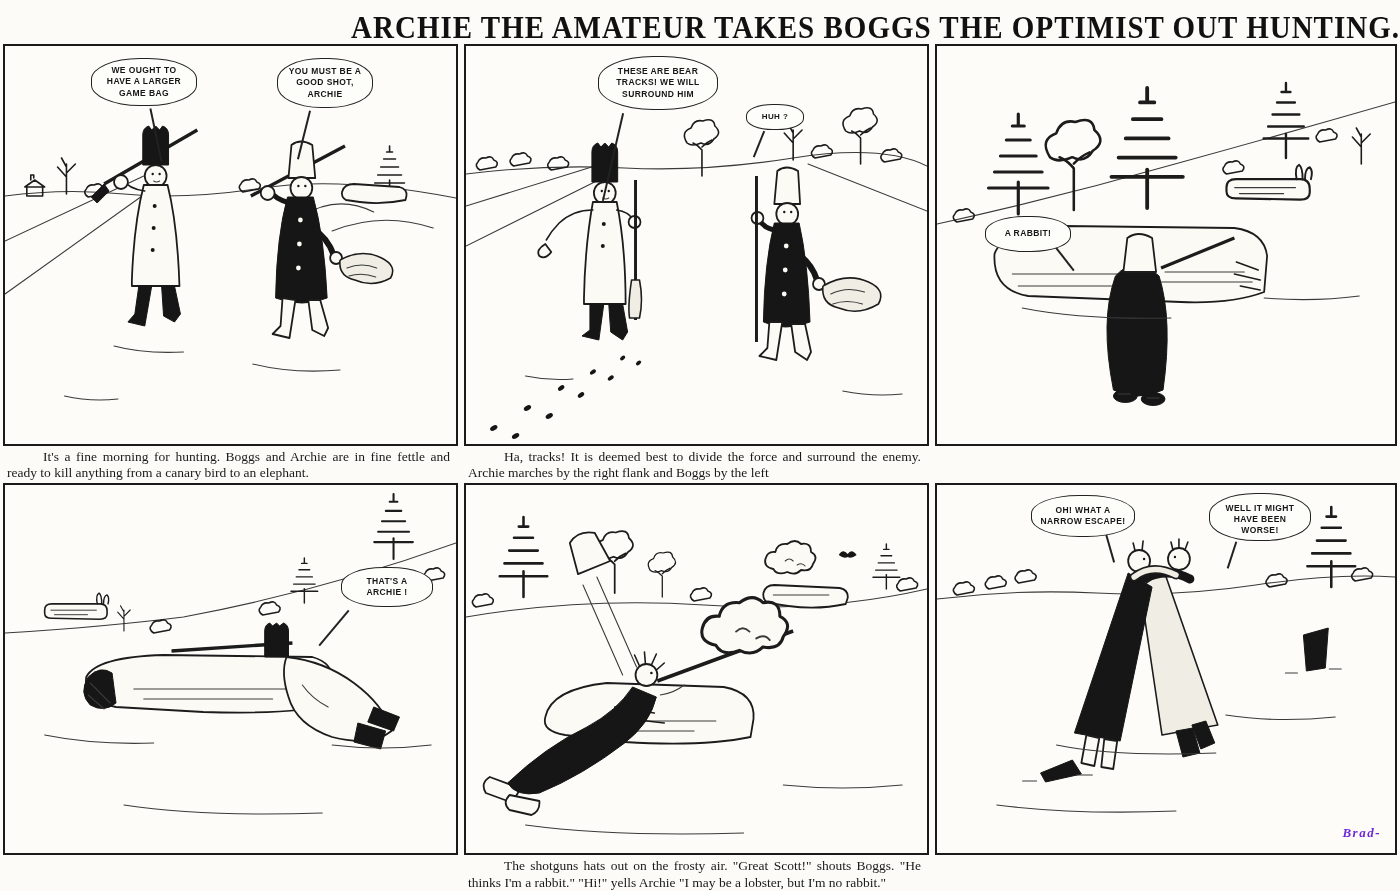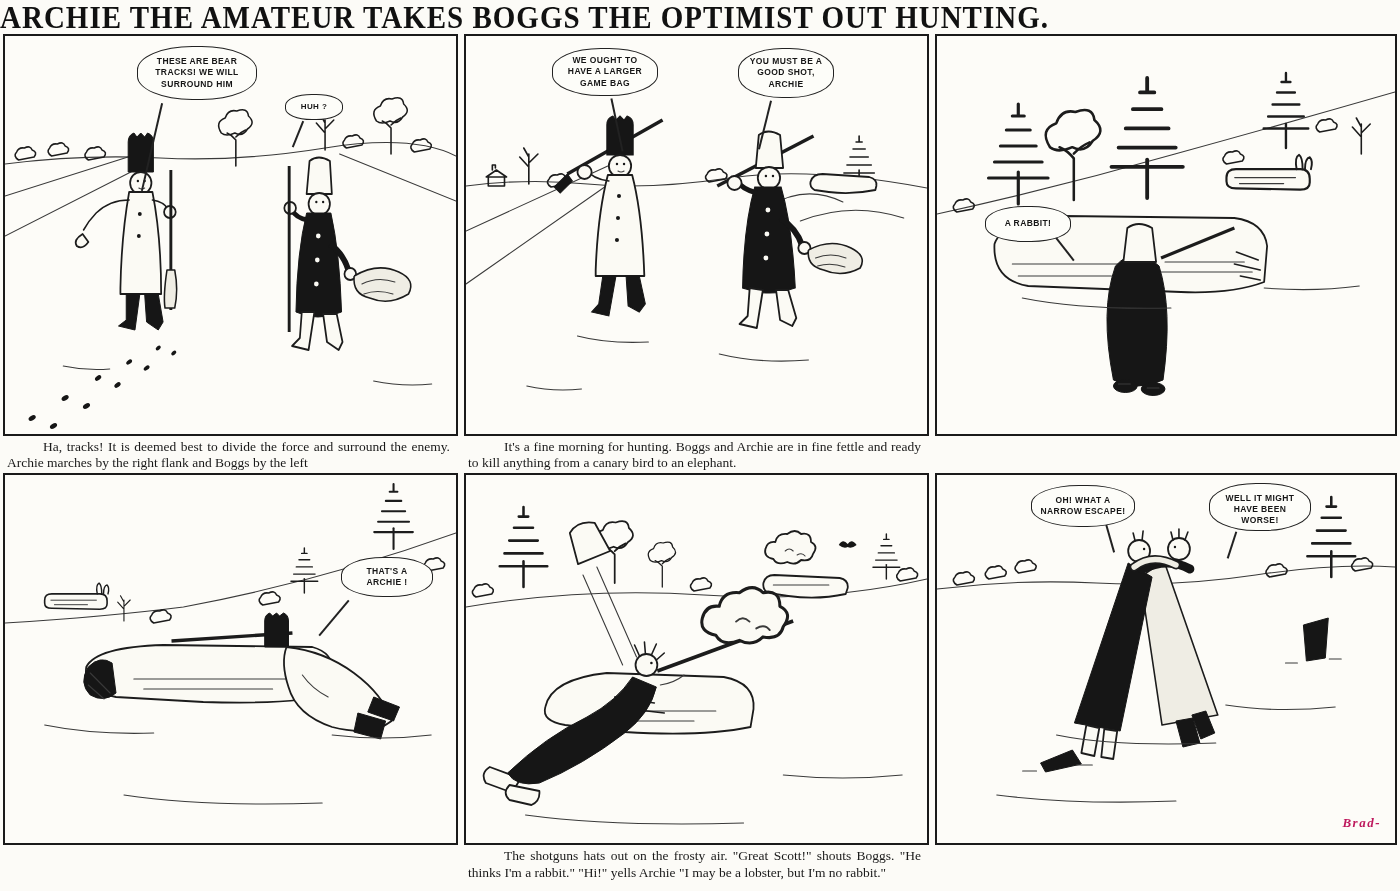--- a/index.html
+++ b/index.html
@@ -1,18 +1,18 @@
 <!DOCTYPE html>
 <html><head>
 <meta charset="utf-8">
 <style>
   html,body{margin:0;padding:0;background:#f3f1ea;}
   body{width:1400px;height:891px;overflow:hidden;font-family:"Liberation Serif",serif;color:#1b1b1b;}
   .page{width:1400px;height:891px;background:#fcfbf7;position:relative;}
-  .masthead{height:33px;text-align:left;padding-top:1px;}
+  .masthead{height:33px;text-align:right;padding-top:11px;}
   .masthead h1{
     margin:0;font-family:"Liberation Serif",serif;font-weight:700;font-size:29px;
     letter-spacing:1px;transform:scaleY(1.12);color:#111;white-space:nowrap;
   }
   .grid{display:grid;grid-template-columns:455px 465px 462px;column-gap:6px;padding:0 3px;}
   .cell{display:flex;flex-direction:column;}
   .panel{position:relative;border:2.5px solid #1a1a1a;background:#fdfcf8;overflow:hidden;}
   .row1 .panel{height:398px;}
   .row2 .panel{height:368px;}
   .panel svg.art{position:absolute;left:0;top:0;width:100%;height:100%;}
@@ -39,21 +39,21 @@
   .p1 .b-right{left:272px;top:12px;width:96px;height:50px;}
   .p2 .b-left{left:132px;top:10px;width:120px;height:54px;}
   .p2 .b-right{left:280px;top:58px;width:58px;height:26px;font-size:8px;}
   .p3 .b-left{left:48px;top:170px;width:86px;height:36px;}
   .p4 .b-right{left:336px;top:82px;width:92px;height:40px;}
   .p6 .b-left{left:94px;top:10px;width:104px;height:42px;}
   .p6 .b-right{left:272px;top:8px;width:102px;height:48px;align-items:flex-end;}
   .sig{
     position:absolute;right:14px;bottom:12px;z-index:4;
     font-family:"Liberation Serif",serif;font-style:italic;font-weight:700;
-    font-size:13px;letter-spacing:1.5px;color:#be185d;
+    font-size:13px;letter-spacing:1.5px;color:#6d28d9;
   }
 </style>
 </head>
 <body>
 
 <svg width="0" height="0" style="position:absolute" aria-hidden="true">
   <defs>
     <g id="pine">
       <path class="ln" d="M0,0 V-16"></path>
       <path class="ln" d="M-15,-13 H15 M-12,-21 H12 M-9,-29 H9 M-6,-37 H6 M-3,-44 H3 M0,-50 V-44"></path>
@@ -162,20 +162,54 @@
 
 <div class="page">
 
   <div class="masthead">
     <h1>ARCHIE THE AMATEUR TAKES BOGGS THE OPTIMIST OUT HUNTING.</h1>
   </div>
 
   <div class="grid">
 
     <div class="cell row1">
+      <div class="panel p1">
+        <svg class="art" viewBox="0 0 455 398" preserveAspectRatio="none">
+          <path class="thin" d="M0,150 Q60,142 120,148 T260,142 T455,152"></path>
+          <path class="thin" d="M0,195 L140,130 M0,248 L158,136"></path>
+          <path class="thin" d="M300,170 Q335,148 372,166 M330,185 Q380,165 432,182"></path>
+          <g>
+              <use href="#house" x="22" y="150"></use>
+            </g>
+          <use href="#baretree" x="62" y="148"></use>
+          <use href="#bush" x="94" y="151"></use>
+          <use href="#bush" x="250" y="146"></use>
+          <use href="#pine" x="388" y="150"></use>
+          <path class="lite" d="M340,146 q2,-8 12,-8 l46,3 q8,2 7,9 l-1,4 q-24,5 -46,2 l-14,-2 q-5,-3 -4,-8 z"></path>
+          <g>
+              <use href="#hunterD" x="298" y="300"></use>
+            </g>
+          <g>
+              <use href="#hunterL" x="152" y="286"></use>
+            </g>
+          <path class="thin" d="M110,300 q30,8 70,6 M250,318 q40,10 88,6 M60,350 q26,6 54,3"></path>
+        </svg>
+        <div class="bubble b-left">
+          <span>WE OUGHT TO HAVE A LARGER GAME BAG</span>
+        </div>
+          <span class="tail" style="left:150px;top:62px;height:54px;transform:rotate(-12deg)"></span>
+        <div class="bubble b-right">
+          <span>YOU MUST BE A GOOD SHOT, ARCHIE</span>
+        </div>
+          <span class="tail" style="left:298px;top:64px;height:50px;transform:rotate(14deg)"></span>
+      </div>
+      <div class="cap">It's a fine morning for hunting.  Boggs and Archie are in fine fettle and ready to kill anything from a canary bird to an elephant.</div>
+    </div>
+
+    <div class="cell row1">
       <div class="panel p2">
         <svg class="art" viewBox="0 0 465 398" preserveAspectRatio="none">
           <path class="thin" d="M0,128 Q80,118 160,122 T330,112 T465,120"></path>
           <path class="thin" d="M0,160 L130,120 M0,200 L150,126 M465,165 L345,118"></path>
           <use href="#bush" x="24" y="124"></use>
             <use href="#bush" x="58" y="120"></use>
             <use href="#bush" x="96" y="124"></use>
           <use href="#roundtree" x="238" y="130"></use>
           <use href="#roundtree" x="398" y="118"></use>
           <use href="#bush" x="432" y="116"></use>
@@ -207,54 +241,20 @@
           <span class="tail" style="left:146px;top:66px;height:90px;transform:rotate(13deg)"></span>
         <div class="bubble b-right">
           <span>HUH ?</span>
         </div>
           <span class="tail" style="left:292px;top:84px;height:28px;transform:rotate(22deg)"></span>
       </div>
       <div class="cap">Ha, tracks!  It is deemed best to divide the force and surround the enemy.  Archie marches by the right flank and Boggs by the left</div>
     </div>
 
     <div class="cell row1">
-      <div class="panel p1">
-        <svg class="art" viewBox="0 0 455 398" preserveAspectRatio="none">
-          <path class="thin" d="M0,150 Q60,142 120,148 T260,142 T455,152"></path>
-          <path class="thin" d="M0,195 L140,130 M0,248 L158,136"></path>
-          <path class="thin" d="M300,170 Q335,148 372,166 M330,185 Q380,165 432,182"></path>
-          <g>
-              <use href="#house" x="22" y="150"></use>
-            </g>
-          <use href="#baretree" x="62" y="148"></use>
-          <use href="#bush" x="94" y="151"></use>
-          <use href="#bush" x="250" y="146"></use>
-          <use href="#pine" x="388" y="150"></use>
-          <path class="lite" d="M340,146 q2,-8 12,-8 l46,3 q8,2 7,9 l-1,4 q-24,5 -46,2 l-14,-2 q-5,-3 -4,-8 z"></path>
-          <g>
-              <use href="#hunterD" x="298" y="300"></use>
-            </g>
-          <g>
-              <use href="#hunterL" x="152" y="286"></use>
-            </g>
-          <path class="thin" d="M110,300 q30,8 70,6 M250,318 q40,10 88,6 M60,350 q26,6 54,3"></path>
-        </svg>
-        <div class="bubble b-left">
-          <span>WE OUGHT TO HAVE A LARGER GAME BAG</span>
-        </div>
-          <span class="tail" style="left:150px;top:62px;height:54px;transform:rotate(-12deg)"></span>
-        <div class="bubble b-right">
-          <span>YOU MUST BE A GOOD SHOT, ARCHIE</span>
-        </div>
-          <span class="tail" style="left:298px;top:64px;height:50px;transform:rotate(14deg)"></span>
-      </div>
-      <div class="cap">It's a fine morning for hunting.  Boggs and Archie are in fine fettle and ready to kill anything from a canary bird to an elephant.</div>
-    </div>
-
-    <div class="cell row1">
       <div class="panel p3">
         <svg class="art" viewBox="0 0 462 398" preserveAspectRatio="none">
           <path class="thin" d="M0,178 Q120,152 240,118 Q350,88 462,56"></path>
           <use href="#bush" x="30" y="176"></use>
           <g transform="translate(82,168) scale(2)">
               <use href="#pine"></use>
             </g>
           <g transform="translate(138,164) scale(1.6)">
               <use href="#roundtree"></use>
             </g>

